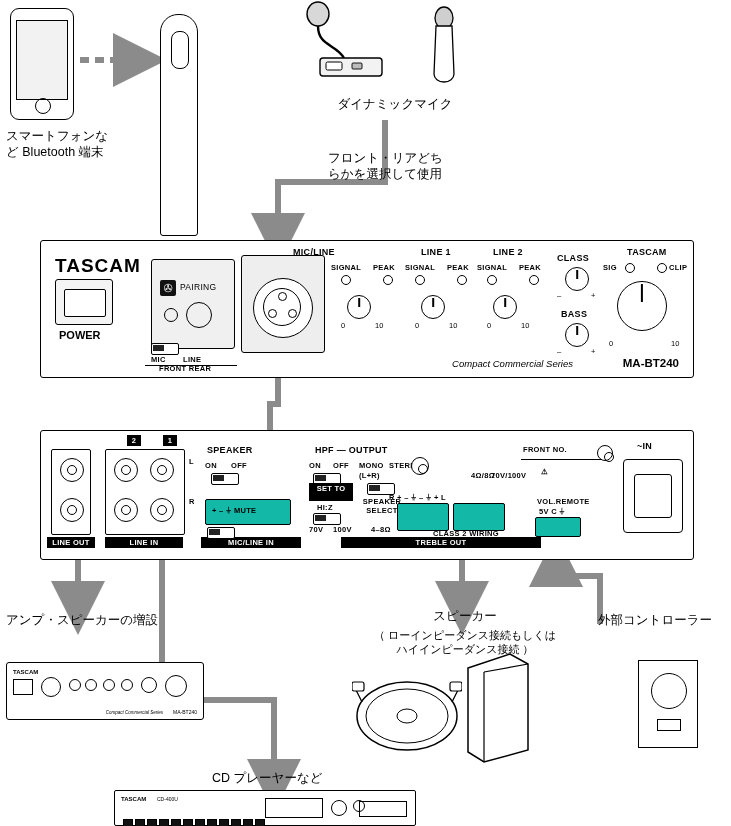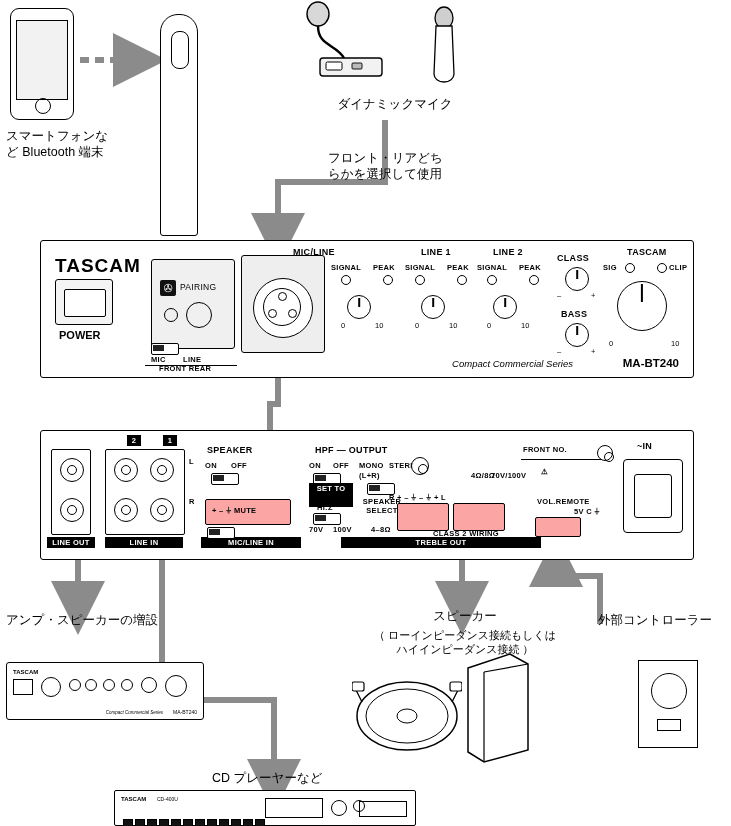--- a/index.html
+++ b/index.html
@@ -65,21 +65,21 @@
   .tick{position:absolute;font-size:7.5px;}
   .hdr{position:absolute;font-size:9px;font-weight:bold;letter-spacing:.3px;}
   .hdr.tiny{font-size:7.5px;}
   .rule{position:absolute;background:#000;height:1px;}
 
   
   .rcablk{position:absolute;border:1.2px solid #000;border-radius:2px;background:#fff;}
   .rca{position:absolute;width:22px;height:22px;border:1.4px solid #000;border-radius:50%;background:#fff;}
   .rca:after{content:"";position:absolute;left:6px;top:6px;width:8px;height:8px;border:1.2px solid #000;border-radius:50%;}
   .blackbar{position:absolute;background:#000;color:#fff;font-size:7.5px;font-weight:bold;text-align:center;letter-spacing:.3px;}
-  .term{position:absolute;border:1.3px solid #000;background:#fca5a5;border-radius:2px;}
+  .term{position:absolute;border:1.3px solid #000;background:#14b8a6;border-radius:2px;}
   .iec{position:absolute;border:1.6px solid #000;border-radius:4px;background:#fff;}
   .iec-in{position:absolute;border:1.3px solid #000;border-radius:3px;background:#fff;}
   svg.arrows{position:absolute;left:0;top:0;width:731px;height:826px;pointer-events:none;}
 
   
   .phone{position:absolute;left:10px;top:8px;width:62px;height:110px;border:1.6px solid #000;border-radius:9px;background:#fff;}
   .phone .scr{position:absolute;left:5px;top:11px;right:5px;height:78px;border:1px solid #000;background:#f2f2f2;}
   .phone .home{position:absolute;left:50%;bottom:5px;margin-left:-7px;width:14px;height:14px;border:1.2px solid #000;border-radius:50%;}
 
   
@@ -300,21 +300,21 @@
   <div class="hdr tiny" style="left:348px;top:30px;">STEREO</div>
   <div class="hdr tiny" style="left:318px;top:40px;">(L+R)</div>
   <div class="switch" style="left:272px;top:42px;">
       <i></i>
     </div>
   <div class="switch" style="left:326px;top:52px;">
       <i></i>
     </div>
   <div class="rca" style="left:370px;top:26px;width:16px;height:16px;"></div>
 
-  <div class="blackbar" style="left:268px;top:52px;width:44px;height:24px;line-height:11px;">SET TO</div>
+  <div class="blackbar" style="left:268px;top:52px;width:44px;height:18px;line-height:11px;">SET TO</div>
   <div class="hdr tiny" style="left:318px;top:66px;width:46px;white-space:pre-line;text-align:center;">SPEAKER
 SELECT</div>
   <div class="hdr tiny" style="left:276px;top:72px;">HI:Z</div>
   <div class="hdr tiny" style="left:268px;top:94px;">70V</div>
   <div class="hdr tiny" style="left:292px;top:94px;">100V</div>
   <div class="hdr tiny" style="left:330px;top:94px;">4–8Ω</div>
   <div class="switch" style="left:272px;top:82px;">
       <i></i>
     </div>
 
@@ -323,21 +323,21 @@
   <div class="term" style="left:412px;top:72px;width:50px;height:26px;"></div>
   <div class="hdr tiny" style="left:390px;top:40px;margin-left:40px;">4Ω/8Ω</div>
   <div class="hdr tiny" style="left:450px;top:40px;">70V/100V</div>
   <div class="hdr tiny" style="left:500px;top:36px;">⚠</div>
   <div class="blackbar" style="left:300px;top:106px;width:200px;height:11px;line-height:11px;">TREBLE OUT</div>
   <div class="hdr tiny" style="left:392px;top:98px;">CLASS 2 WIRING</div>
 
   <div class="hdr tiny" style="left:482px;top:14px;">FRONT NO.</div>
   <div class="rule" style="left:480px;top:28px;width:86px;"></div>
   <div class="hdr tiny" style="left:496px;top:66px;">VOL.REMOTE</div>
-  <div class="hdr tiny" style="left:498px;top:76px;margin-left:35px;">5V  C  ⏚</div>
+  <div class="hdr tiny" style="left:498px;top:76px;">5V  C  ⏚</div>
   <div class="term" style="left:494px;top:86px;width:44px;height:18px;"></div>
 
   <div class="hdr" style="left:596px;top:10px;">~IN</div>
   <div class="iec" style="left:582px;top:28px;width:58px;height:72px;">
     <div class="iec-in" style="left:10px;top:14px;width:36px;height:42px;"></div>
   </div>
   <div class="rca" style="left:556px;top:14px;width:14px;height:14px;"></div>
 </div>
 
 <div class="abs lbl" style="left:6px;top:612px;">アンプ・スピーカーの増設</div>

